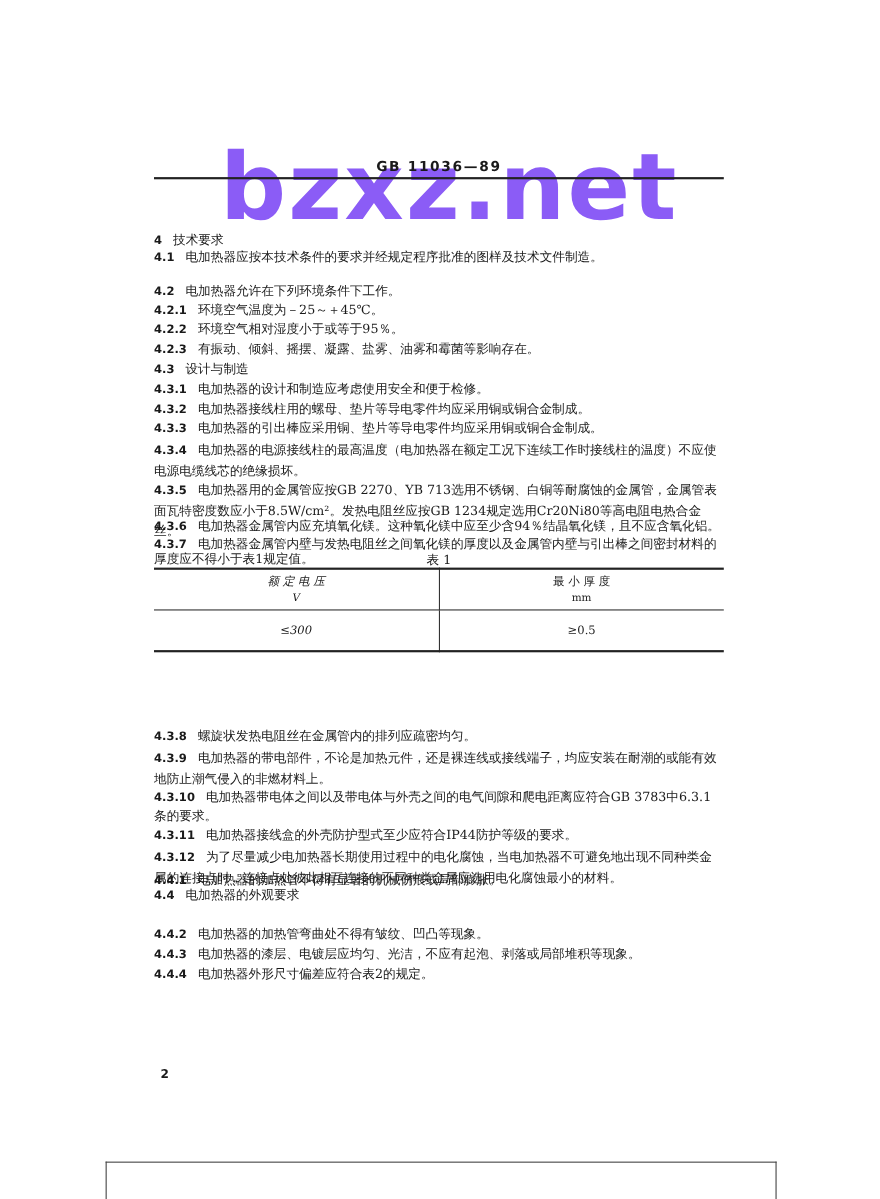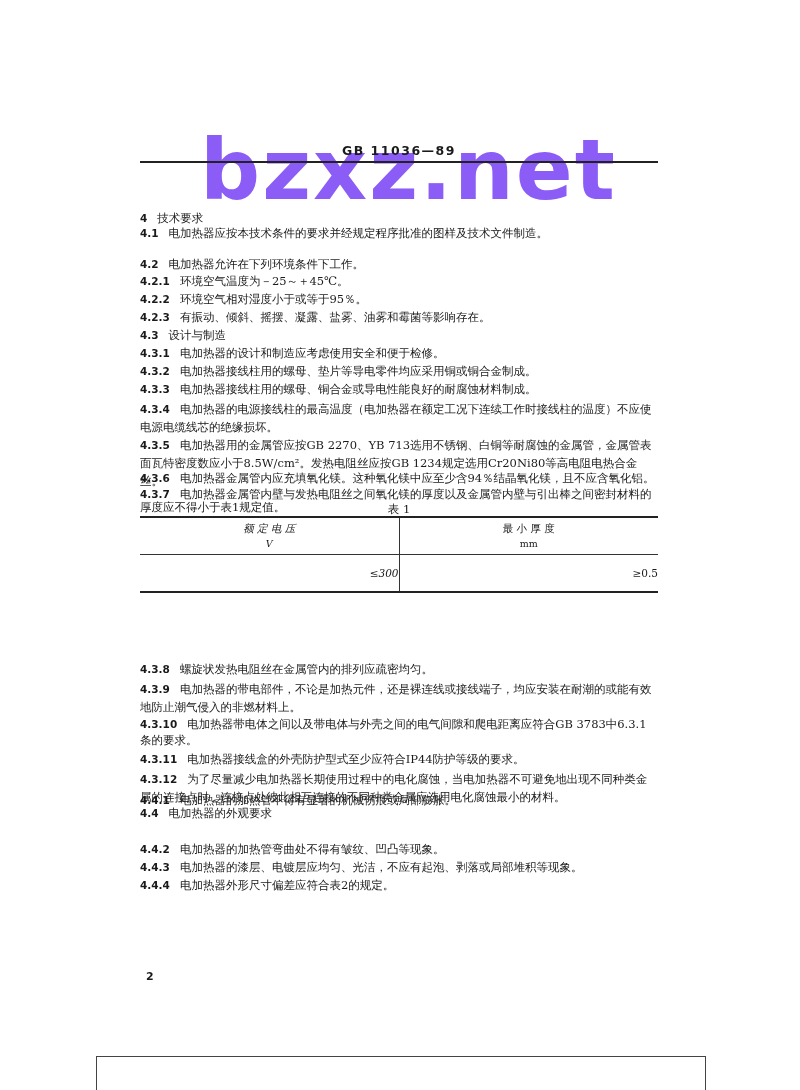--- a/index.html
+++ b/index.html
@@ -14,21 +14,21 @@
   .line { position:absolute; left:0; width:518px; font-size:11.5px; line-height:14px; white-space:nowrap;margin-top:24px; }
   .line .num { font-family:"DejaVu Sans", "Liberation Sans", sans-serif; font-weight:bold; font-size:10.5px; margin-right:10px; }
   .line.wrap { white-space:normal; }
   .table-caption { position:absolute; left:0; width:518px; top:502px; text-align:center; font-size:11.5px; }
   table.t1 { position:absolute; left:0; top:516px; width:518px; border-collapse:collapse; font-size:10.5px; }
   table.t1 td, table.t1 th { text-align:center; font-weight:normal; padding:0; }
   table.t1 thead tr { height:37px; }
   table.t1 tbody tr { height:38px; }
   table.t1 { border-top:2px solid #222; border-bottom:2px solid #222; }
   table.t1 thead th { border-bottom:1px solid #333; }
-  table.t1 tbody tr:first-child td { border-bottom:1px solid #333;text-align:right; }
+  table.t1 tbody tr:first-child td { border-bottom:1px solid #333; }
   table.t1 .left { border-right:1px solid #333; width:50%;font-style:italic; }
   .hdr-sub { display:block; font-size:9.5px; margin-top:2px; }
   .page-number { position:absolute; left:146px; top:970px; font-family:"DejaVu Sans", "Liberation Sans", sans-serif; font-weight:bold; font-size:11px; }
   .bottom-frame { position:absolute; left:96px; top:1056px; width:608px; height:40px; border:1.5px solid #444; border-bottom:none; }
 </style>
 </head>
 <body>
 
 <div class="watermark">bzxz.net</div>
 
@@ -38,21 +38,21 @@
 
   <div class="line" style="top:187px"><span class="num">4</span><span>技术要求</span></div>
   <div class="line" style="top:202px"><span class="num">4.1</span><span>电加热器应按本技术条件的要求并经规定程序批准的图样及技术文件制造。</span></div>
   <div class="line" style="top:233px"><span class="num">4.2</span><span>电加热器允许在下列环境条件下工作。</span></div>
   <div class="line" style="top:250px"><span class="num">4.2.1</span><span>环境空气温度为－25～＋45℃。</span></div>
   <div class="line" style="top:268px"><span class="num">4.2.2</span><span>环境空气相对湿度小于或等于95％。</span></div>
   <div class="line" style="top:286px"><span class="num">4.2.3</span><span>有振动、倾斜、摇摆、凝露、盐雾、油雾和霉菌等影响存在。</span></div>
   <div class="line" style="top:304px"><span class="num">4.3</span><span>设计与制造</span></div>
   <div class="line" style="top:322px"><span class="num">4.3.1</span><span>电加热器的设计和制造应考虑使用安全和便于检修。</span></div>
   <div class="line" style="top:340px"><span class="num">4.3.2</span><span>电加热器接线柱用的螺母、垫片等导电零件均应采用铜或铜合金制成。</span></div>
-  <div class="line" style="top:358px"><span class="num">4.3.3</span><span>电加热器接线柱用的螺母、铜合金或导电性能良好的耐腐蚀材料制成。</span></div>
+  <div class="line" style="top:358px"><span class="num">4.3.3</span><span>电加热器的引出棒应采用铜、垫片等导电零件均应采用铜或铜合金制成。</span></div>
   <div class="line wrap" style="top:376px; line-height:18px"><span class="num">4.3.4</span><span>电加热器的电源接线柱的最高温度（电加热器在额定工况下连续工作时接线柱的温度）不应使电源电缆线芯的绝缘损坏。</span></div>
   <div class="line wrap" style="top:412px; line-height:18px"><span class="num">4.3.5</span><span>电加热器用的金属管应按GB 2270、YB 713选用不锈钢、白铜等耐腐蚀的金属管，金属管表面瓦特密度数应小于8.5W/cm²。发热电阻丝应按GB 1234规定选用Cr20Ni80等高电阻电热合金丝。</span></div>
   <div class="line" style="top:447px"><span class="num">4.3.6</span><span>电加热器金属管内应充填氧化镁。这种氧化镁中应至少含94％结晶氧化镁，且不应含氧化铝。</span></div>
   <div class="line wrap" style="top:464px; line-height:13px"><span class="num">4.3.7</span><span>电加热器金属管内壁与发热电阻丝之间氧化镁的厚度以及金属管内壁与引出棒之间密封材料的厚度应不得小于表1规定值。</span></div>
 
   <div class="table-caption">表 1</div>
   <table class="t1">
     <thead>
       <tr>
         <th class="left"><span>额 定 电 压</span><span class="hdr-sub">V</span></th>

